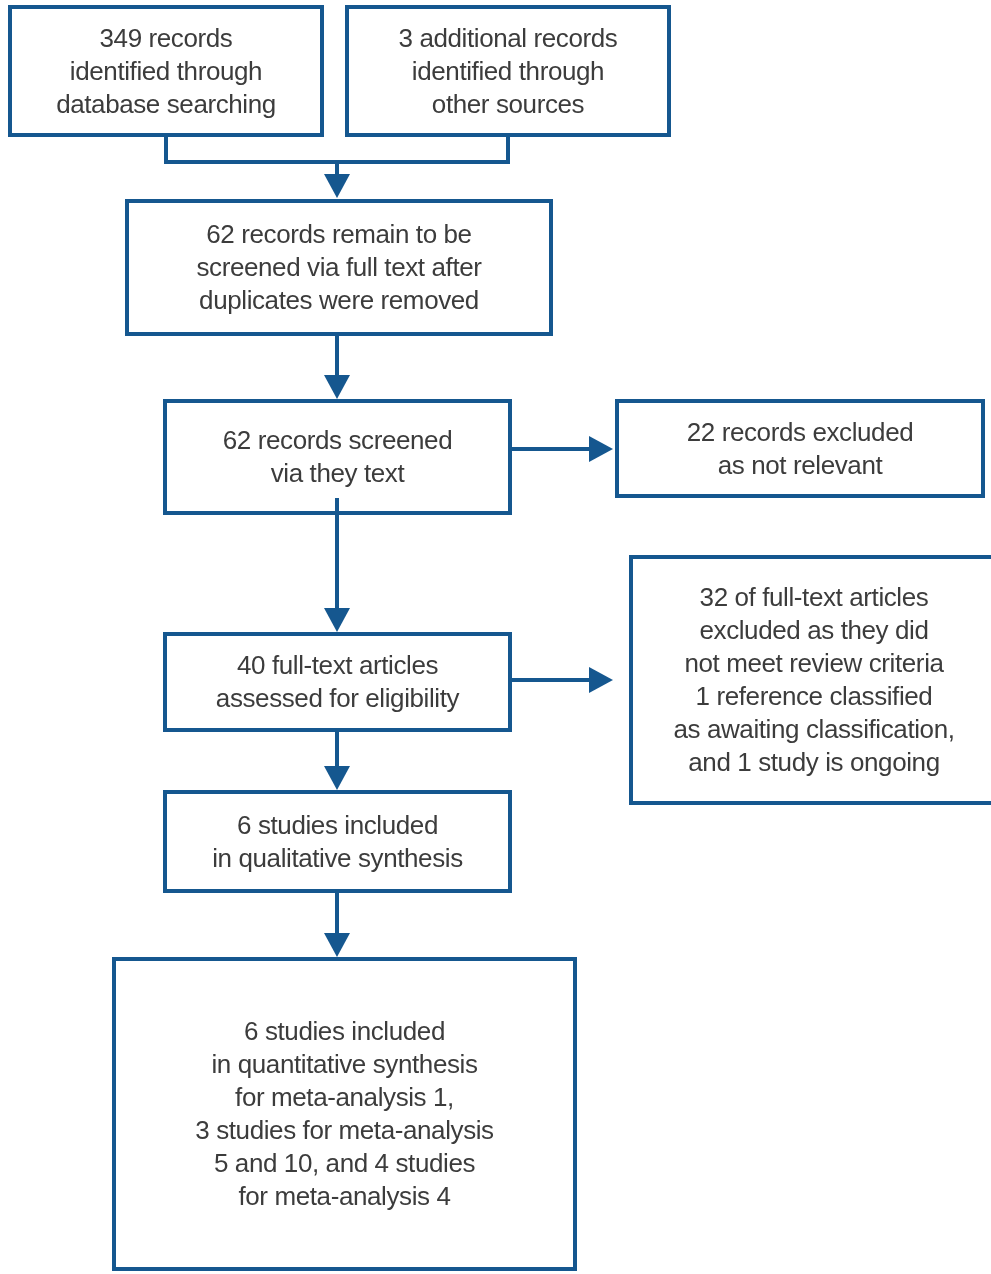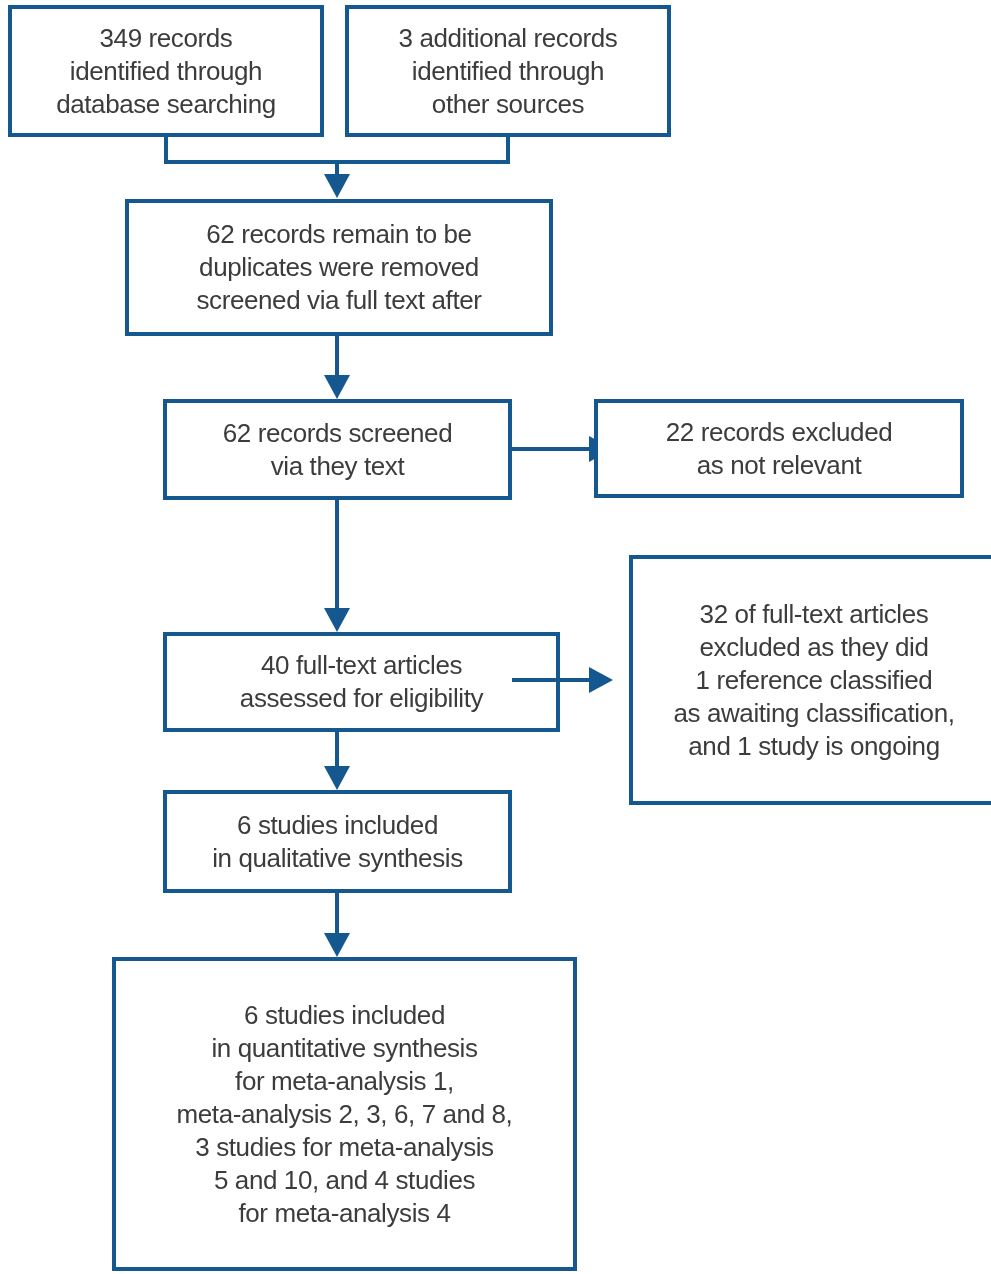--- a/index.html
+++ b/index.html
@@ -64,73 +64,73 @@
   </div>
 
   <div class="vline" style="left:164px; top:137px; width:4px; height:27px"></div>
   <div class="vline" style="left:506px; top:137px; width:4px; height:27px"></div>
   <div class="hline" style="left:164px; top:160px; width:346px; height:4px"></div>
   <div class="vline" style="left:335px; top:160px; width:4px; height:15px"></div>
   <div class="arrow-down" style="left:324px; top:174px"></div>
 
   <div class="box" style="left:125px; top:199px; width:428px; height:137px">
     <div class="tline">62 records remain to be</div>
+    <div class="tline">screened via full text after</div>
     <div class="tline">duplicates were removed</div>
-    <div class="tline">screened via full text after</div>
   </div>
 
   <div class="vline" style="left:335px; top:336px; width:4px; height:40px"></div>
   <div class="arrow-down" style="left:324px; top:375px"></div>
 
-  <div class="box" style="left:163px; top:399px; width:349px; height:101px">
+  <div class="box" style="left:163px; top:399px; width:349px; height:116px">
     <div class="tline">62 records screened</div>
     <div class="tline">via they text</div>
   </div>
 
   <div class="hline" style="left:512px; top:447px; width:78px; height:4px"></div>
   <div class="arrow-right" style="left:589px; top:436px"></div>
 
-  <div class="box" style="left:594px; top:399px; width:370px; height:99px">
+  <div class="box" style="left:615px; top:399px; width:370px; height:99px">
     <div class="tline">22 records excluded</div>
     <div class="tline">as not relevant</div>
   </div>
 
   <div class="vline" style="left:335px; top:498px; width:4px; height:111px"></div>
   <div class="arrow-down" style="left:324px; top:608px"></div>
 
-  <div class="box" style="left:163px; top:632px; width:397px; height:100px">
+  <div class="box" style="left:163px; top:632px; width:349px; height:100px">
     <div class="tline">40 full-text articles</div>
     <div class="tline">assessed for eligibility</div>
   </div>
 
   <div class="hline" style="left:512px; top:678px; width:78px; height:4px"></div>
   <div class="arrow-right" style="left:589px; top:667px"></div>
 
   <div class="box" style="left:629px; top:555px; width:370px; height:250px">
     <div class="tline">32 of full-text articles</div>
     <div class="tline">excluded as they did</div>
+    <div class="tline">not meet review criteria</div>
     <div class="tline">1 reference classified</div>
     <div class="tline">as awaiting classification,</div>
     <div class="tline">and 1 study is ongoing</div>
   </div>
 
   <div class="vline" style="left:335px; top:732px; width:4px; height:35px"></div>
   <div class="arrow-down" style="left:324px; top:766px"></div>
 
   <div class="box" style="left:163px; top:790px; width:349px; height:103px">
     <div class="tline">6 studies included</div>
     <div class="tline">in qualitative synthesis</div>
   </div>
 
   <div class="vline" style="left:335px; top:893px; width:4px; height:41px"></div>
   <div class="arrow-down" style="left:324px; top:933px"></div>
 
   <div class="box" style="left:112px; top:957px; width:465px; height:314px">
     <div class="tline">6 studies included</div>
     <div class="tline">in quantitative synthesis</div>
     <div class="tline">for meta-analysis 1,</div>
-    <div class="tline">meta-analysis 2, 3, 6, 7 and 8,</div>
     <div class="tline">3 studies for meta-analysis</div>
     <div class="tline">5 and 10, and 4 studies</div>
     <div class="tline">for meta-analysis 4</div>
   </div>
 
 </div>
 
 </body></html>

